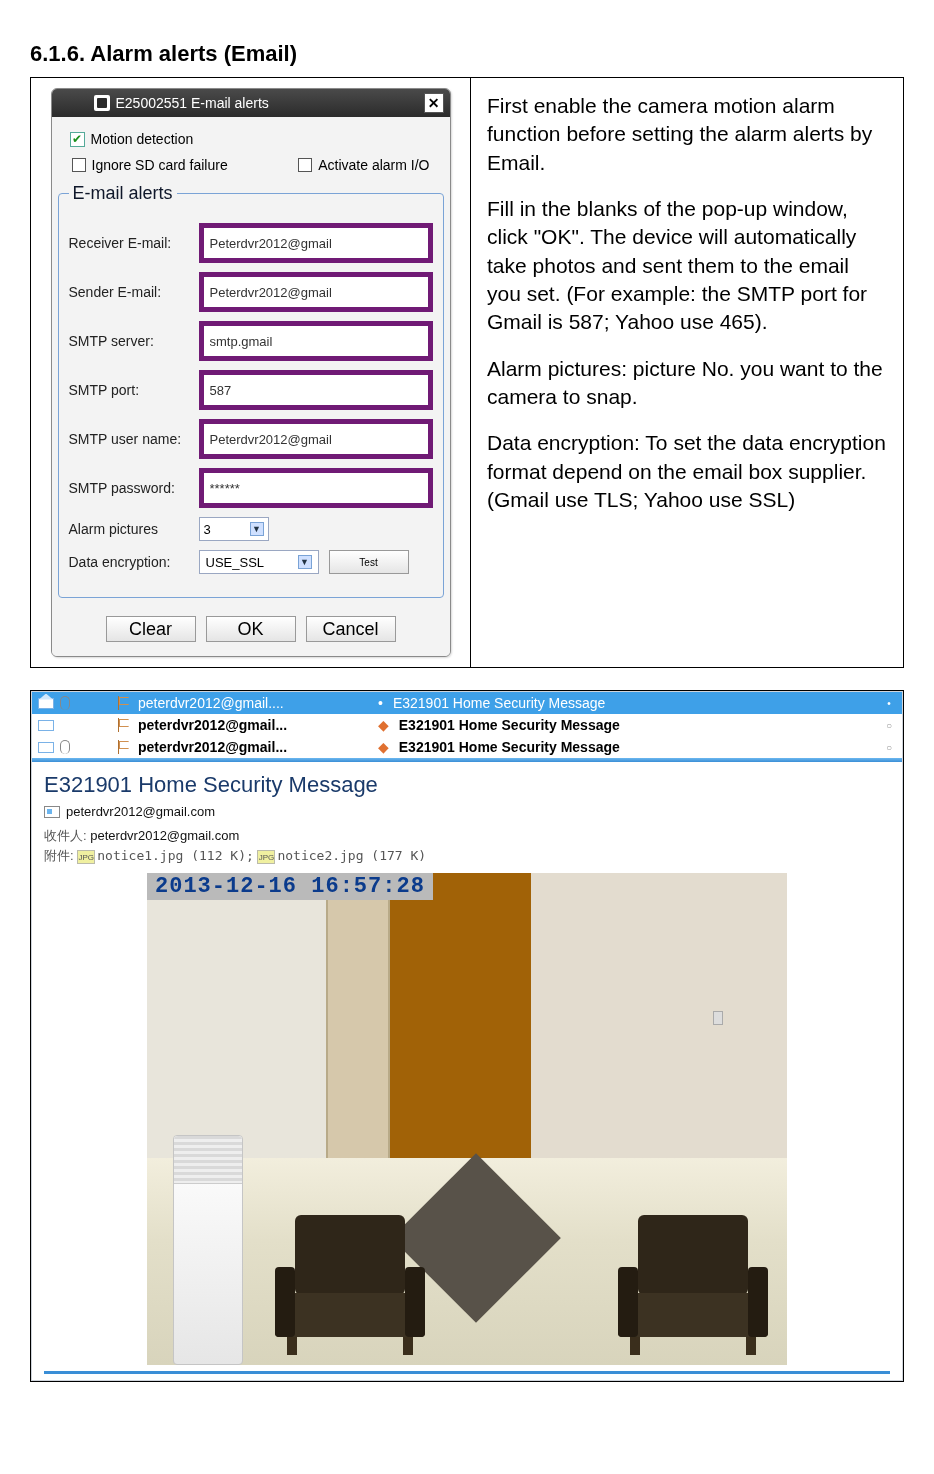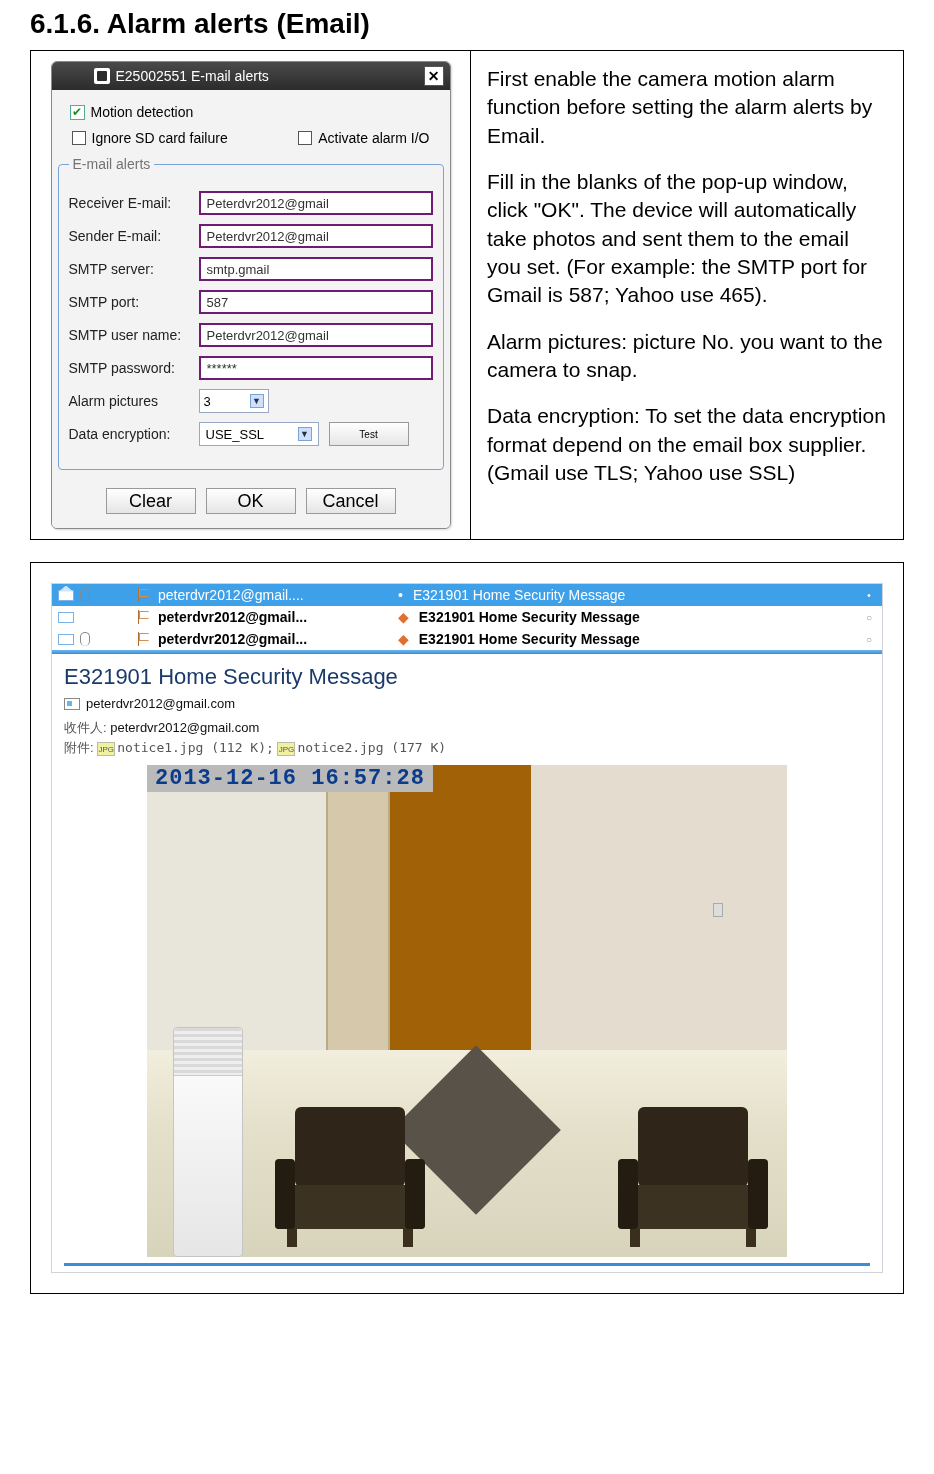--- a/index.html
+++ b/index.html
@@ -1,50 +1,50 @@
 <!DOCTYPE html>
 <html><head>
 <meta charset="utf-8">
 <style>
   * { box-sizing: border-box; margin: 0; padding: 0; }
   body { font-family: Arial, sans-serif; background: #fff; width: 934px; padding: 8px 30px; color: #000; }
-  .section-heading { font-size: 28px; font-weight: bold; margin-bottom: 10px; }
+  .section-heading { font-size: 22px; font-weight: bold; margin-bottom: 10px; margin-top: 33px; }
   .two-col { display: flex; border: 1.5px solid #000; margin-bottom: 22px; }
   .left-col { width: 440px; border-right: 1.5px solid #000; padding: 10px; display:flex; align-items:center; justify-content:center;}
   .right-col { flex: 1; padding: 14px 16px; font-size: 21px; line-height: 1.35; }
   .right-col p { margin-bottom: 18px; }
 
   
   .dialog { width: 400px; background: #f3f3f3; border: 1px solid #8a8a8a; border-radius: 6px; overflow: hidden; box-shadow: 1px 1px 2px rgba(0,0,0,0.15); }
   .titlebar { display:flex; align-items:center; justify-content:space-between; background: linear-gradient(#4a4a4a,#2b2b2b); color:#fff; padding:4px 6px; font-size:14px; }
   .titlebar-left { display:flex; align-items:center; gap:6px;padding-left:36px;}
   .cam-icon { width:16px; height:16px; background:#fff; border-radius:2px; position:relative;}
   .cam-icon::after{content:""; position:absolute; inset:3px; background:#2b2b2b; border-radius:1px;}
   .close-btn { width:20px; height:20px; background:#fff; color:#000; display:flex; align-items:center; justify-content:center; font-weight:bold; font-size:14px; border:1px solid #555; cursor:pointer;}
   .body-top { padding:14px 18px 0 18px; font-size:14px;}
   .chk-row { display:flex; align-items:center; gap:6px; margin-bottom:10px;}
   .chk { width:15px; height:15px; border:1px solid #5a9; background:#fff; display:inline-flex; align-items:center; justify-content:center;}
   .chk.checked::after { content:"✔"; color:#1a8f1a; font-size:12px; line-height:1;}
   .chk-row2 { display:flex; justify-content:space-between; padding:0 2px 10px 2px;}
   .chk-unchecked { display:inline-flex; align-items:center; gap:6px;}
   .chk-box { width:14px; height:14px; border:1px solid #555; background:#fff;}
   fieldset.email-alerts { border:1px solid #7aa3d6; border-radius:4px; margin:0 6px 8px 6px; padding:10px 10px 14px 10px;}
-  fieldset.email-alerts legend { color:#737373; font-size:14px; padding:0 4px;}
+  fieldset.email-alerts legend { color:#0f172a; font-size:18px; padding:0 4px;}
   .form-row { display:flex; align-items:center; margin:9px 0;}
   .form-label { width:130px; font-size:14px; color:#222;}
-  .form-input { flex:1; height:24px; border:2px solid #701a75; background:#fff; font-size:13px; padding:2px 6px; font-family: 'Segoe UI', Tahoma, sans-serif; color:#333;}
+  .form-input { flex:1; height:40px; border:5px solid #701a75; background:#fff; font-size:13px; padding:2px 6px; font-family: 'Segoe UI', Tahoma, sans-serif; color:#333;}
   .select-sm { width:70px; height:24px; border:1px solid #9aa7c2; background:#fff; display:flex; align-items:center; justify-content:space-between; padding:0 4px; font-size:13px;}
   .select-md { width:120px; height:24px; border:1px solid #9aa7c2; background:#fff; display:flex; align-items:center; justify-content:space-between; padding:0 6px; font-size:13px;}
   .sel-arrow { width:14px; height:14px; background:#cfe0ff; border:1px solid #7aa3d6; display:flex; align-items:center; justify-content:center; font-size:9px; color:#234;}
   .test-btn { width:80px; height:24px; border:1px solid #999; background:linear-gradient(#fff,#e5e5e5); font-size:10px; margin-left:10px;}
   .dlg-buttons { display:flex; justify-content:center; gap:10px; padding:10px 0 14px 0; background:#f3f3f3;}
   .dlg-btn { width:90px; height:26px; border:1px solid #999; background:linear-gradient(#fff,#e5e5e5); font-size:18px;}
 
   
-  .email-box { border:1.5px solid #000; padding:20px; }
+  .email-box { border:1.5px solid #000; padding:0; }
   .email-inner { border:1px solid #cfd4db;}
   .mail-list { font-size:14px;}
   .mail-row { display:flex; align-items:center; padding:3px 6px; gap:10px;}
   .mail-row.selected { background:#3ea0e8; color:#fff;}
   .mail-row .col-icons { width:70px; display:flex; gap:6px; align-items:center;}
   .mail-row .sender { width:230px; font-weight:bold;}
   .mail-row.selected .sender { font-weight:normal;}
   .mail-row .subject { flex:1; font-weight:bold;}
   .mail-row.selected .subject { font-weight:normal;}
   .mail-row .dot-mid { color:#e07030;}

